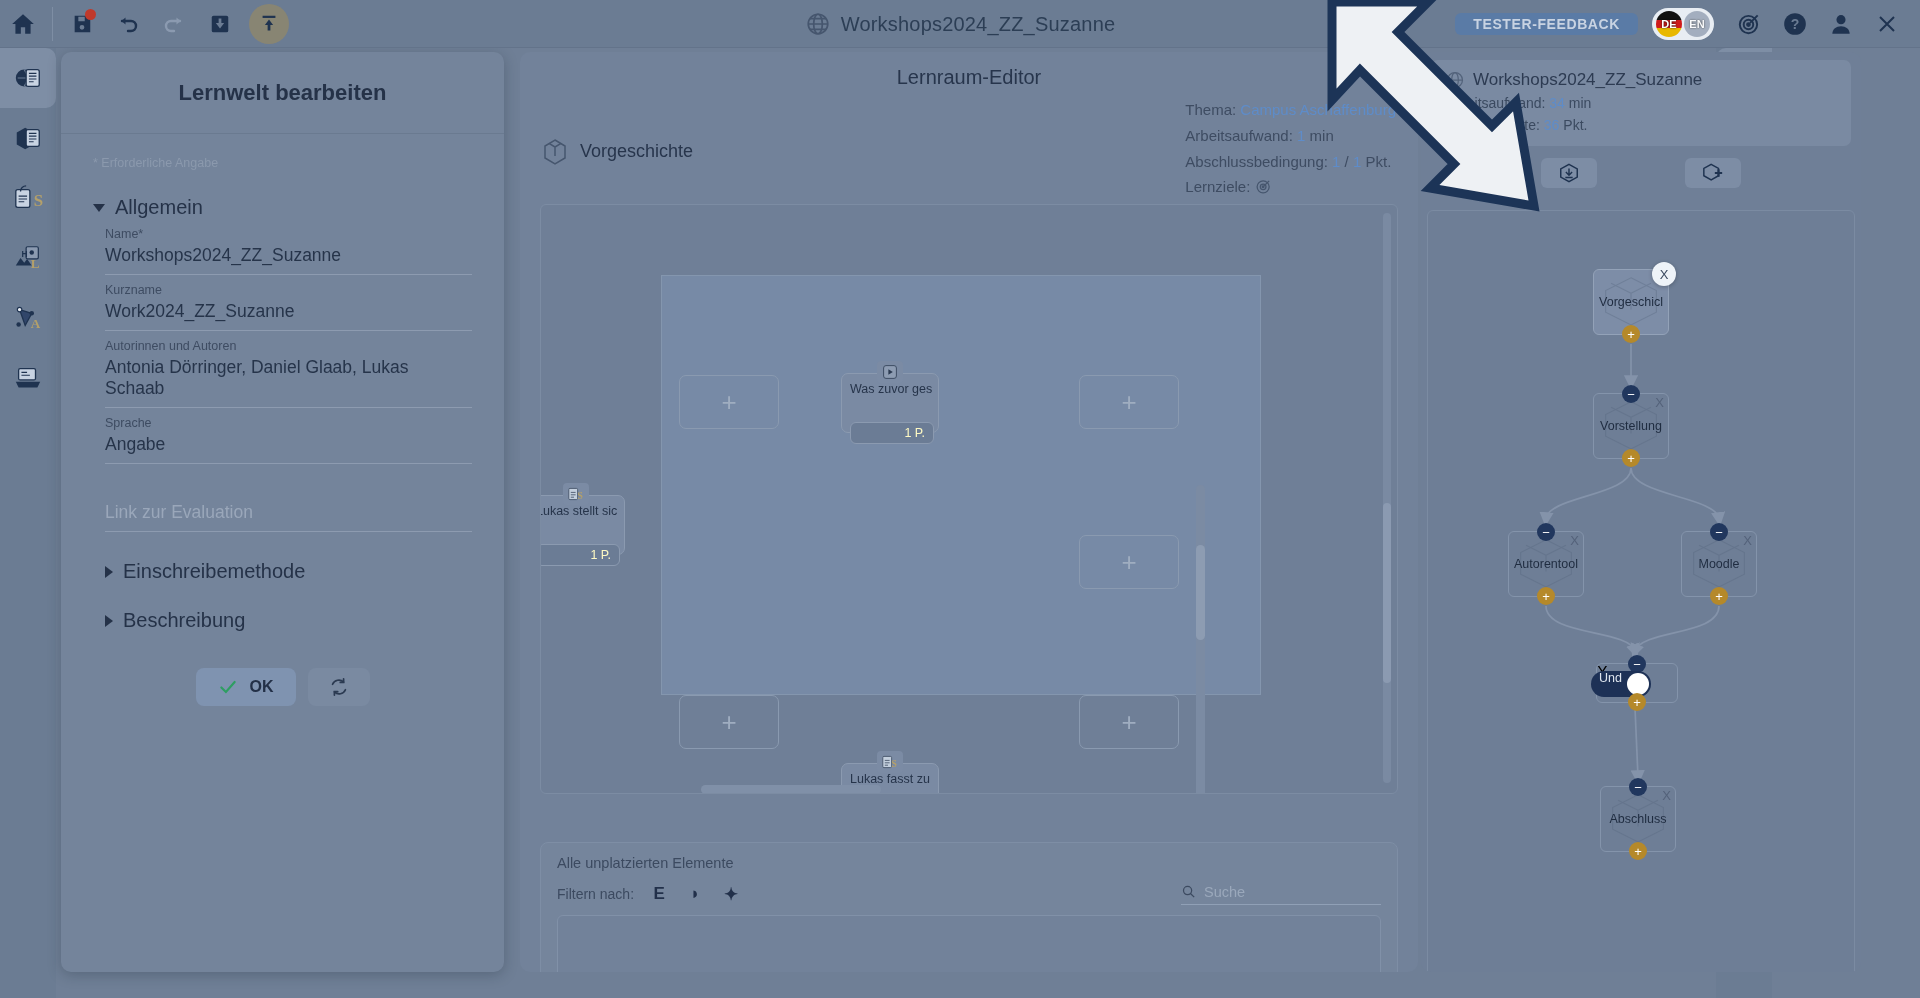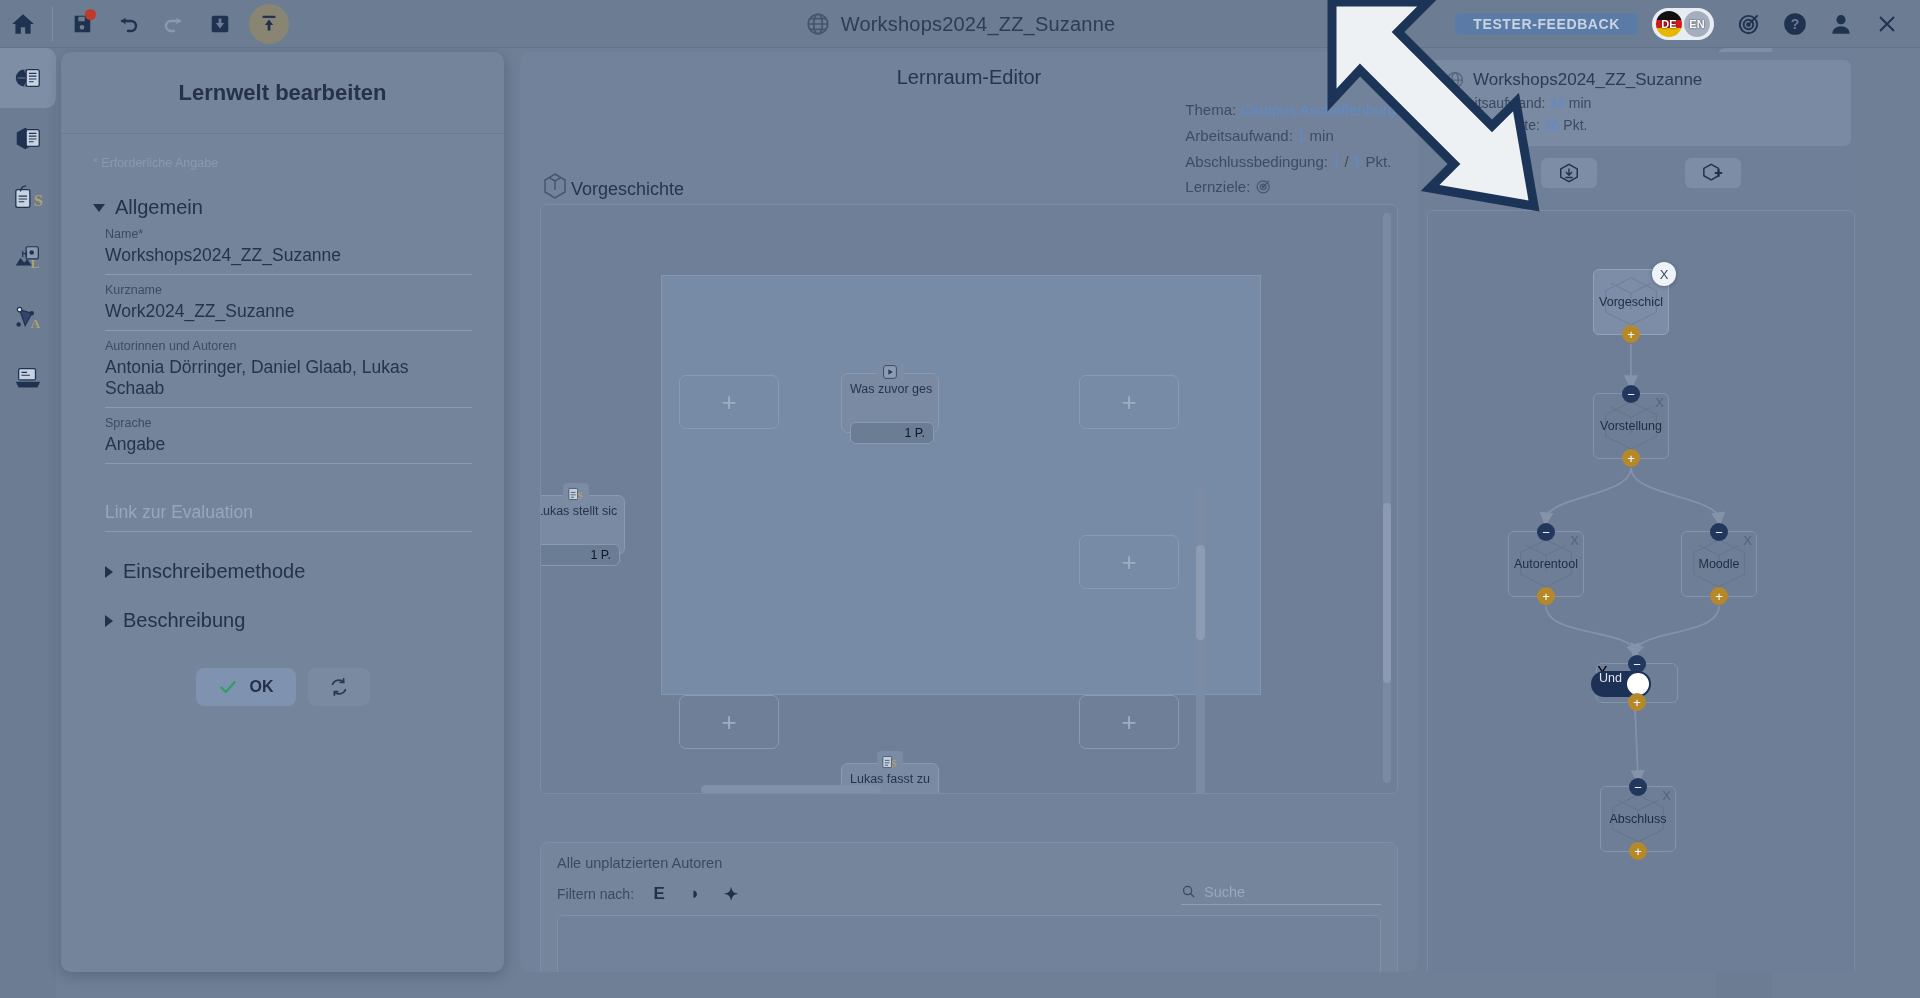--- a/index.html
+++ b/index.html
@@ -125,21 +125,21 @@
 
   
   .editor {
     position:absolute; left:520px; top:52px; width:898px; height:920px;
     background:#72829a; border-radius:10px; overflow:hidden;
   }
   .editor-title {
     text-align:center; font-size:20px; color:#27354c; padding:14px 0 8px 0;
   }
   .editor-meta { display:flex; padding: 0 22px; }
-  .ed-left { display:flex; align-items:flex-end; gap:3px; padding-top:6px; }
+  .ed-left { display:flex; align-items:center; gap:12px; padding-top:6px; }
   .ed-left .name { font-size:18px; color:#27354c; }
   .ed-right { margin-left:auto; text-align:left; font-size:15px; color:#3e4c62; line-height:1.72; }
   .accent { color:#5e8cc9; }
   .canvas {
     position:absolute; left:20px; top:152px; width:858px; height:590px;
     border:1px solid #7c8ca3; border-radius:6px; background:#6f7f97;
     overflow:hidden;
   }
   .zone {
     position:absolute; left:120px; top:70px; width:600px; height:420px;
@@ -155,21 +155,21 @@
     background:#7a8aa3; border:1px solid #8b9ab0; border-radius:7px;
     cursor:pointer;
   }
   .card .ctitle {
     font-size:12.5px; color:#26344a; padding:8px 6px 0 8px;
     white-space:nowrap; overflow:hidden;
   }
   .card .pts {
     position:absolute; left:8px; bottom:-12px; width:84px; height:22px;
     background:#65759000; background-color:#6b7c95; border:1px solid #8b9ab0;
-    border-radius:6px; font-size:12.5px; color:#0f172a;
+    border-radius:6px; font-size:12.5px; color:#fef9c3;
     display:flex; align-items:center; justify-content:flex-end; padding-right:8px;
   }
   .card .cicon {
     position:absolute; top:-13px; left:50%; transform:translateX(-50%);
     width:26px; height:22px; background:#7b8ba4; border-radius:4px;
     display:flex; align-items:center; justify-content:center;
   }
   .vscroll {
     position:absolute; right:6px; top:8px; width:8px; height:570px;
     background:#7a8aa2; border-radius:4px;
@@ -585,21 +585,21 @@
       <div class="vscroll2">
           <i></i>
         </div>
       <div class="hscroll"></div>
       <div class="vscroll">
           <i></i>
         </div>
     </div>
 
     <div class="unplaced">
-      <h4>Alle unplatzierten Autoren</h4>
+      <h4>Alle unplatzierten Elemente</h4>
       <div class="filter-row">
         <span class="lbl">Filtern nach:</span>
         <span class="filter-icon">E</span>
         <span class="filter-icon">◗</span>
         <span class="filter-icon">✦</span>
         <div class="search-box">
           <svg width="17" height="17" viewBox="0 0 24 24" fill="none" stroke="#3c4a60" stroke-width="2">
               <circle cx="10.5" cy="10.5" r="6.5"></circle>
               <path d="M15.5 15.5 21 21"></path>
             </svg>

